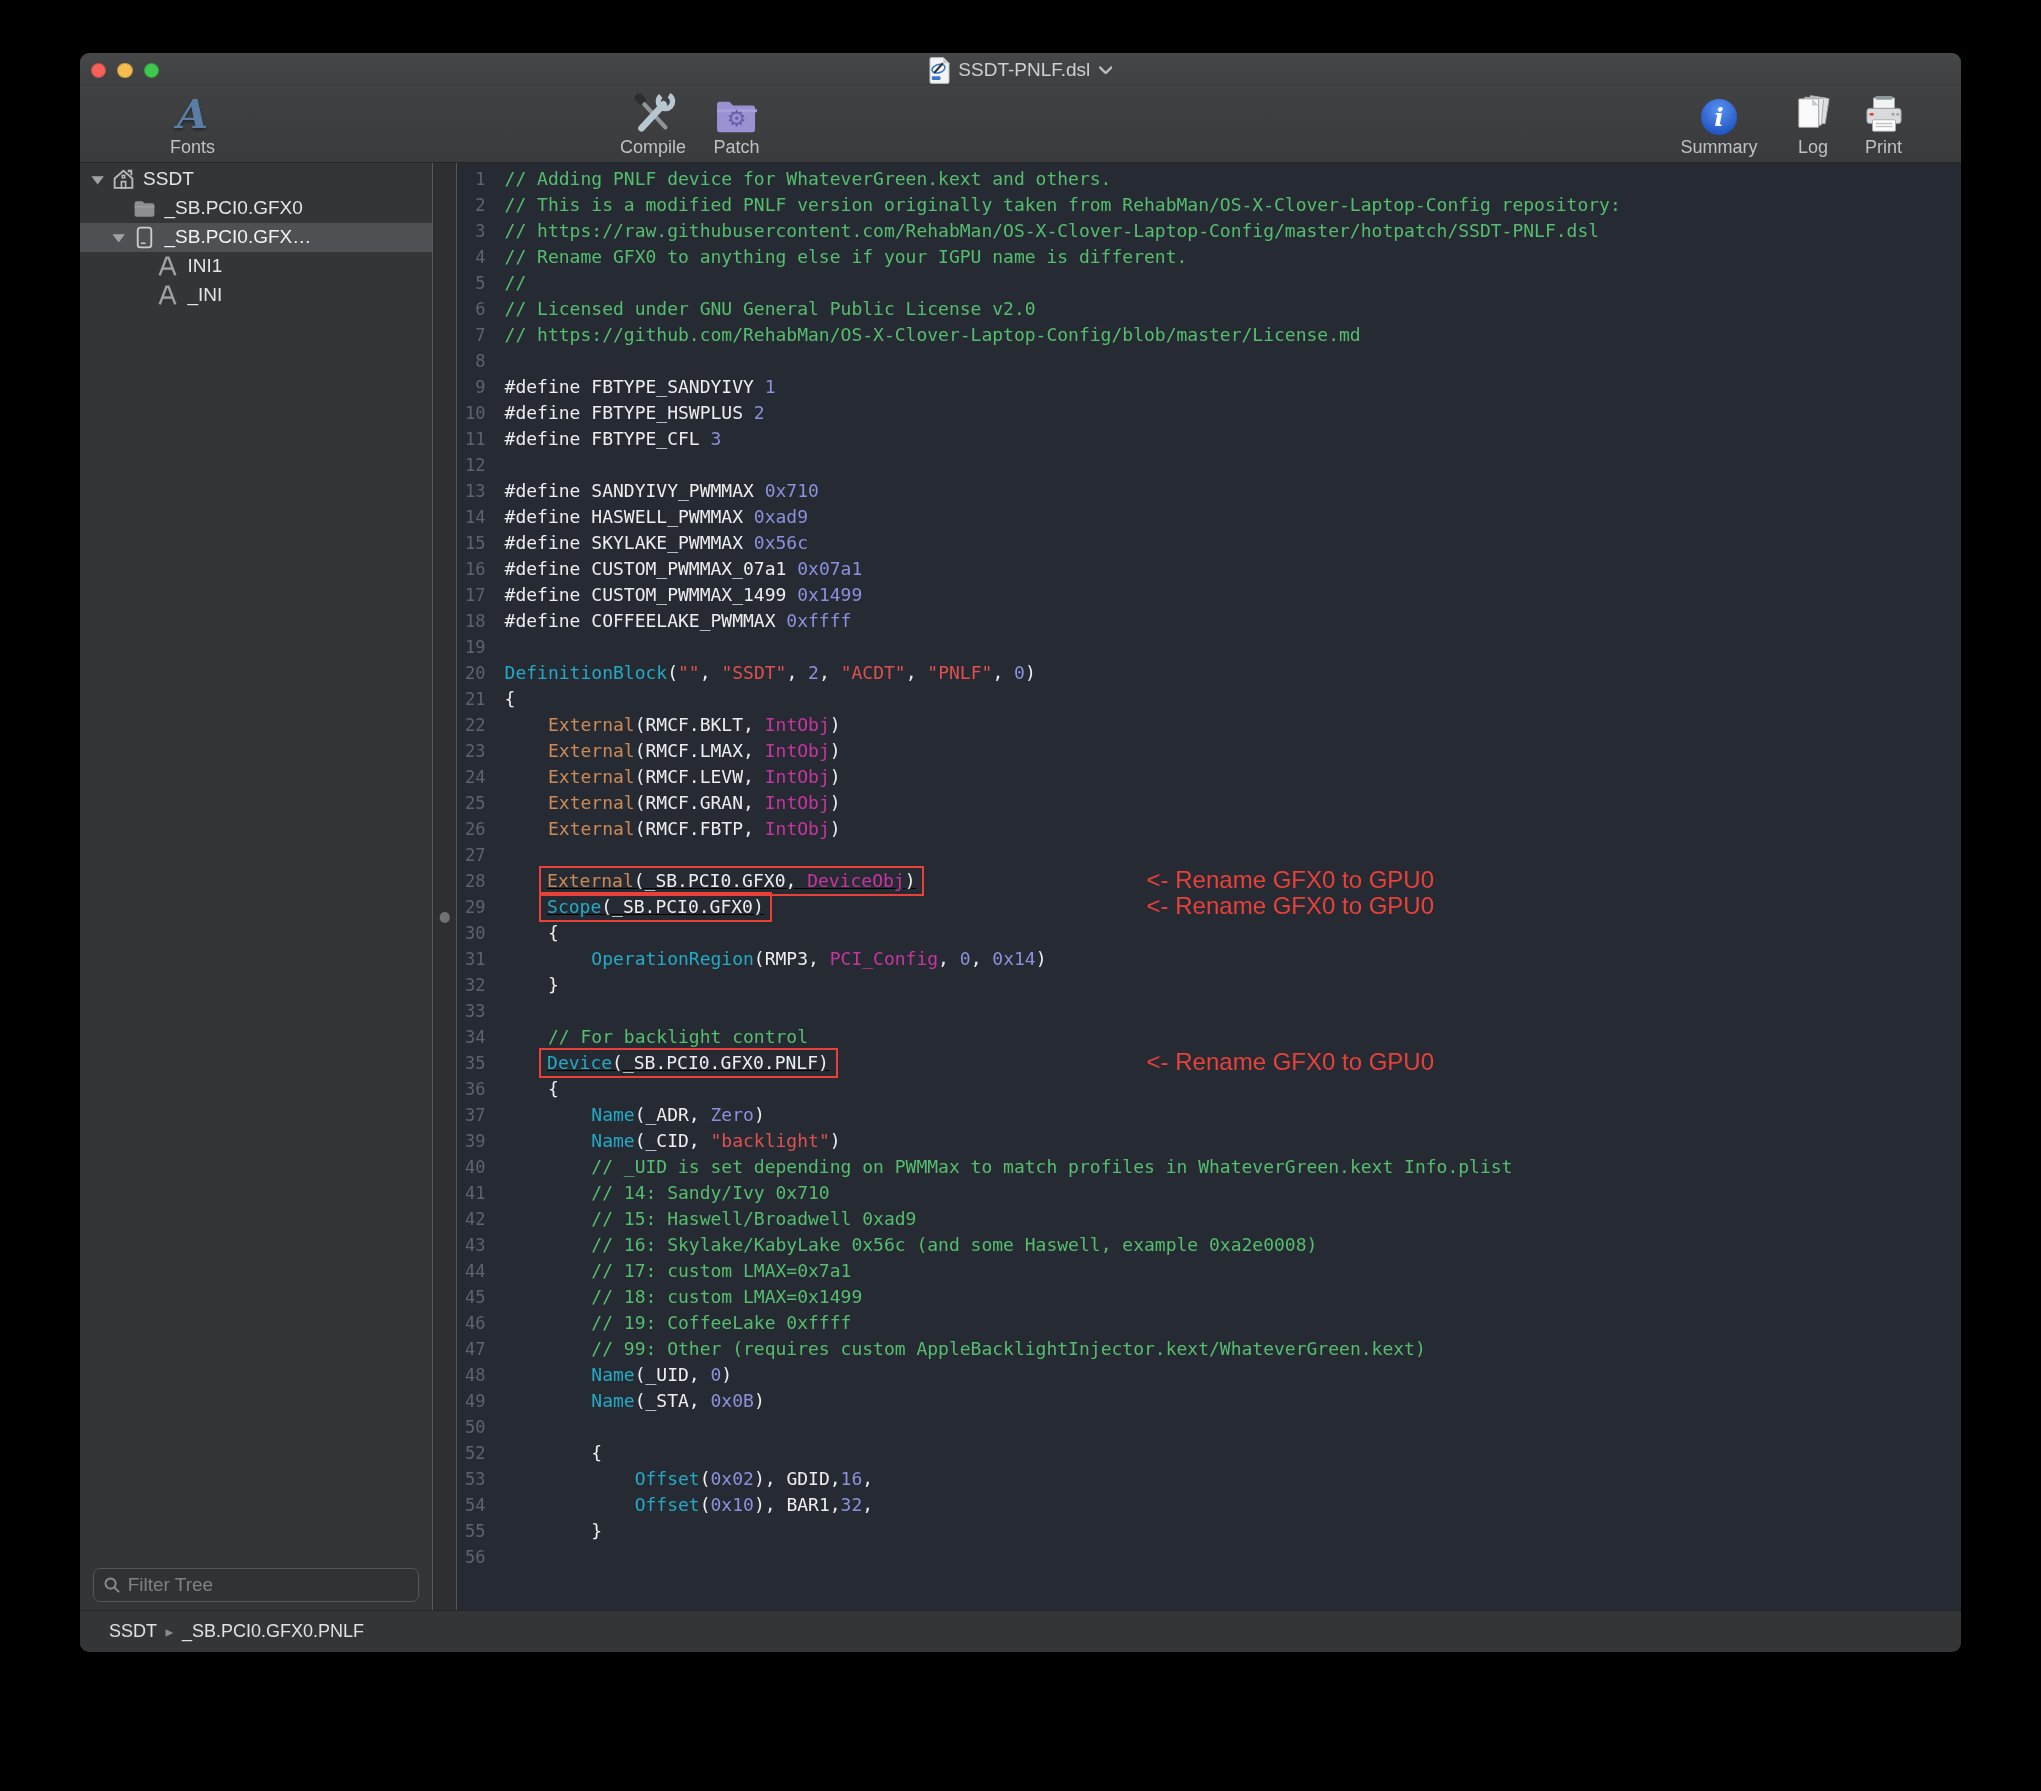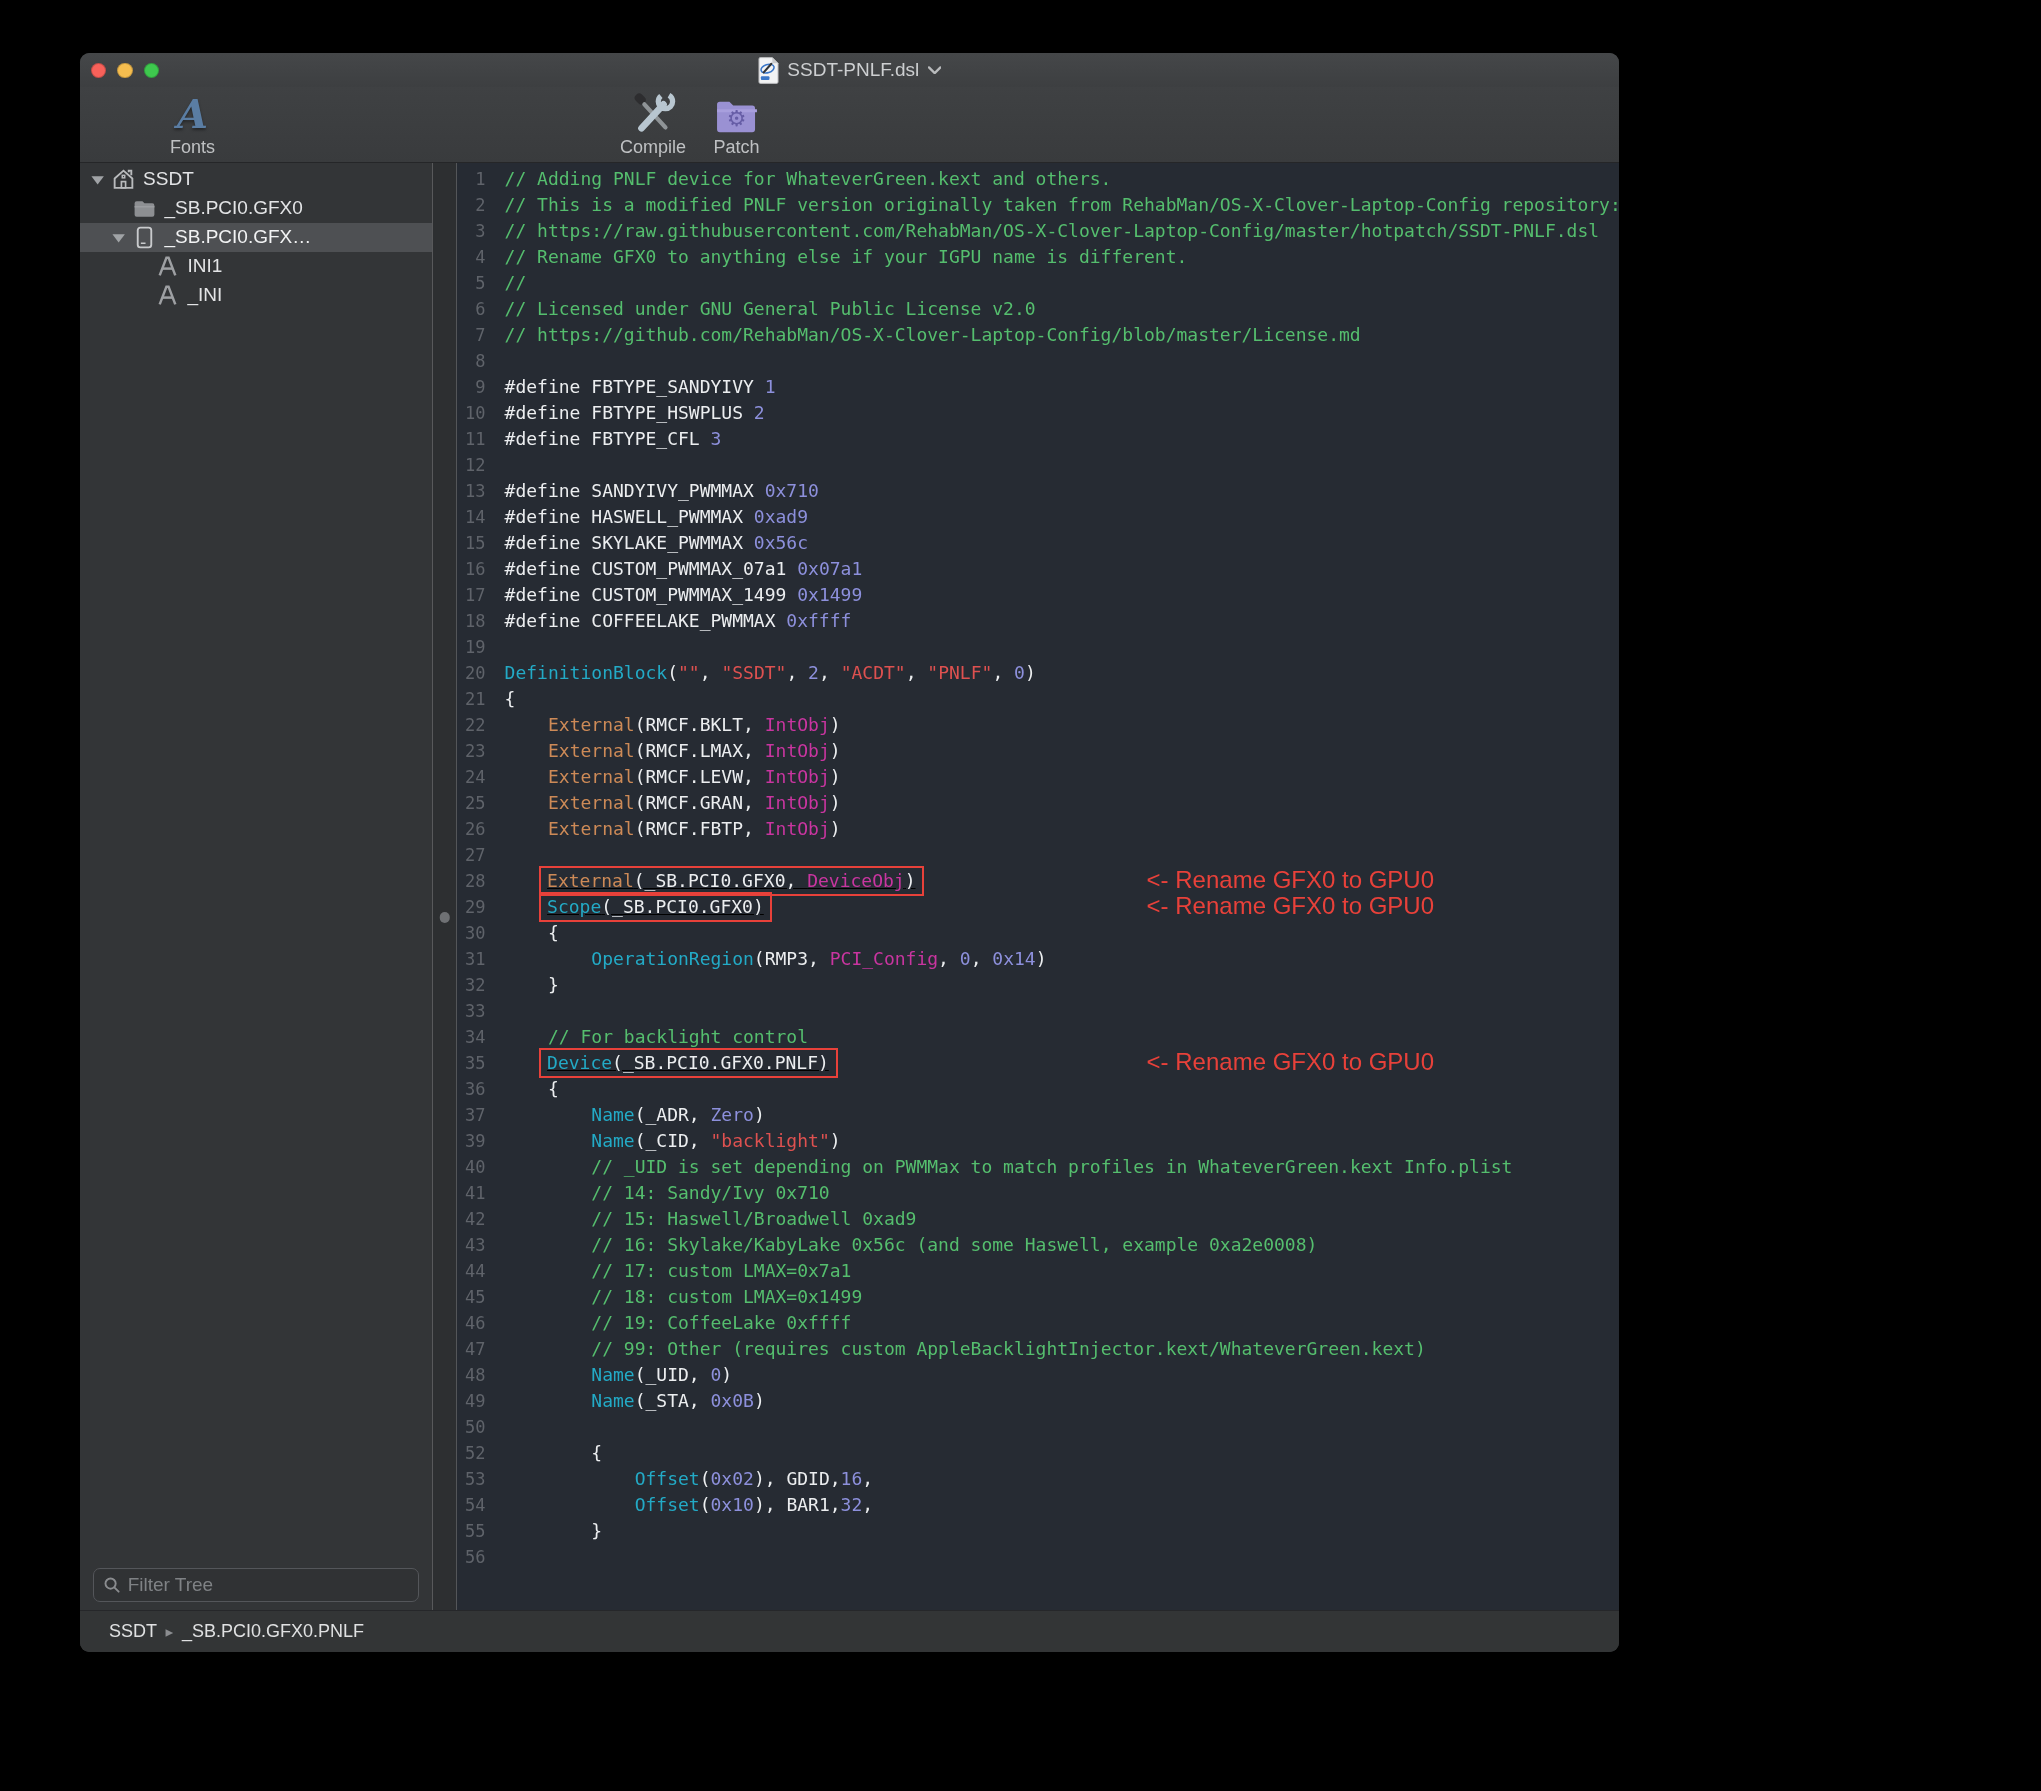--- a/index.html
+++ b/index.html
@@ -1,18 +1,18 @@
 <!DOCTYPE html>
 <html style="--col-plain: #eceef0; --col-comment: #55be6e; --col-keyword: #23aac6; --col-external: #cd8a57; --col-predefined: #c935a0; --col-number: #8d90dc; --col-string: #de5150; --col-annotation: #e8413a; --col-line_number: #5f636a; --col-traffic_red: #f8615a; --col-traffic_yellow: #f5bd4f; --col-traffic_green: #3ec84e;"><head>
 <meta charset="utf-8">
 <style>
   * { margin:0; padding:0; box-sizing:border-box; }
   html,body { width:2042px; height:1791px; background:#000; overflow:hidden;
               font-family:"Liberation Sans", sans-serif; }
-  #window { position:absolute; left:80px; top:53px; width:1539px; height:1599px;
+  #window { position:absolute; left:80px; top:53px; width:1881px; height:1599px;
             background:#3e4042; border-radius:9.6px; overflow:hidden; }
   
   #titlebar { position:relative; height:34px; background:linear-gradient(#454749,#3d3f41); }
   .lights { position:absolute; left:10.5px; top:9.6px; display:flex; gap:11.5px; }
   .light { width:15.3px; height:15.3px; border-radius:50%; border:1px solid rgba(0,0,0,.2); }
   #titlewrap { position:absolute; left:0; right:0; top:0; height:34px; display:flex;
                align-items:center; justify-content:center; gap:8.6px; }
   #title { color:#cdcfd1; font-size:19px; }
   
   #toolbar { position:relative; height:76px; background:linear-gradient(#3f4143,#393b3d);

